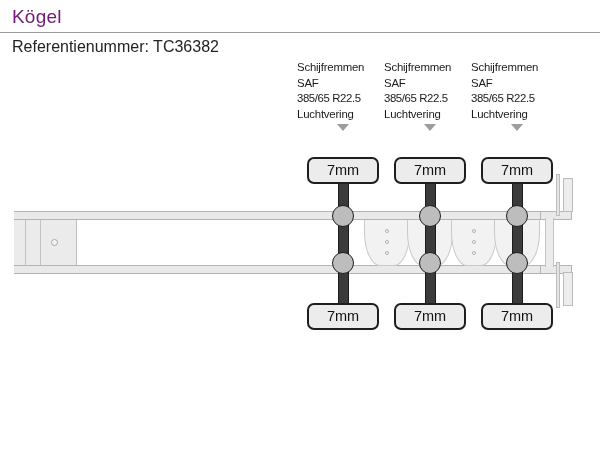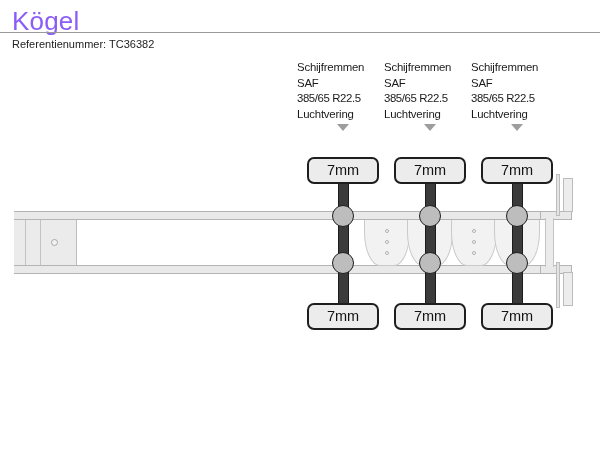--- a/index.html
+++ b/index.html
@@ -20,38 +20,38 @@
   #header-area {
     position: absolute;
     left: 0; top: 0;
     width: 600px;
     height: 52px;
   }
   #page-title {
     position: absolute;
     left: 12px;
     top: 6px;
-    font-size: 26px;
+    font-size: 19px;
     font-weight: 400;
-    color: #8b5cf6;
+    color: #701a75;
     letter-spacing: 0.2px;
   }
   #title-divider {
     position: absolute;
     left: 0;
     top: 32px;
     width: 600px;
     height: 1px;
     background: #9a9a9a;
   }
   #reference-line {
     position: absolute;
     left: 12px;
     top: 38px;
-    font-size: 11px;
+    font-size: 16px;
     color: #232323;
   }
 
   
   #trailer-diagram {
     position: absolute;
     left: 0; top: 0;
     width: 600px;
     height: 450px;
   }

